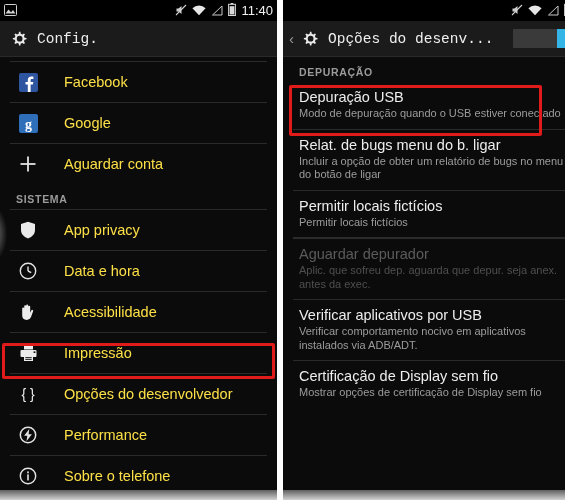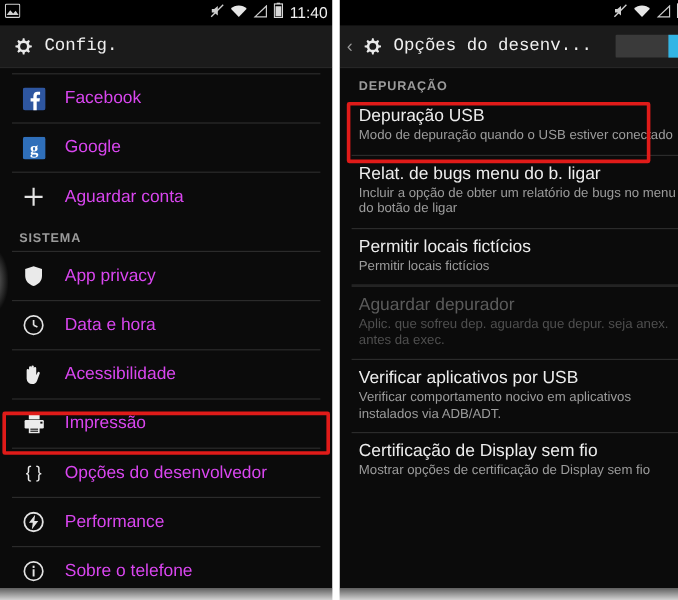--- a/index.html
+++ b/index.html
@@ -113,23 +113,23 @@
     display: flex; align-items: center;
     height: 40px;
     padding-left: 16px;
   }
   .row .r-icon {
     width: 24px; height: 24px;
     display:flex; align-items:center; justify-content:center;
     flex: 0 0 24px;
   }
   .row .r-label {
-    color: #d946ef;
+    color: #fde047;
     font-size: 14.5px;
-    margin-left: 14px;
+    margin-left: 24px;
   }
 
   
   .opt {
     display: flex; align-items: flex-start;
     padding: 7px 14px 8px 16px;
     min-height: 40px;
   }
   .opt .o-text { flex: 1 1 auto; padding-right: 8px; }
   .opt .o-title {

